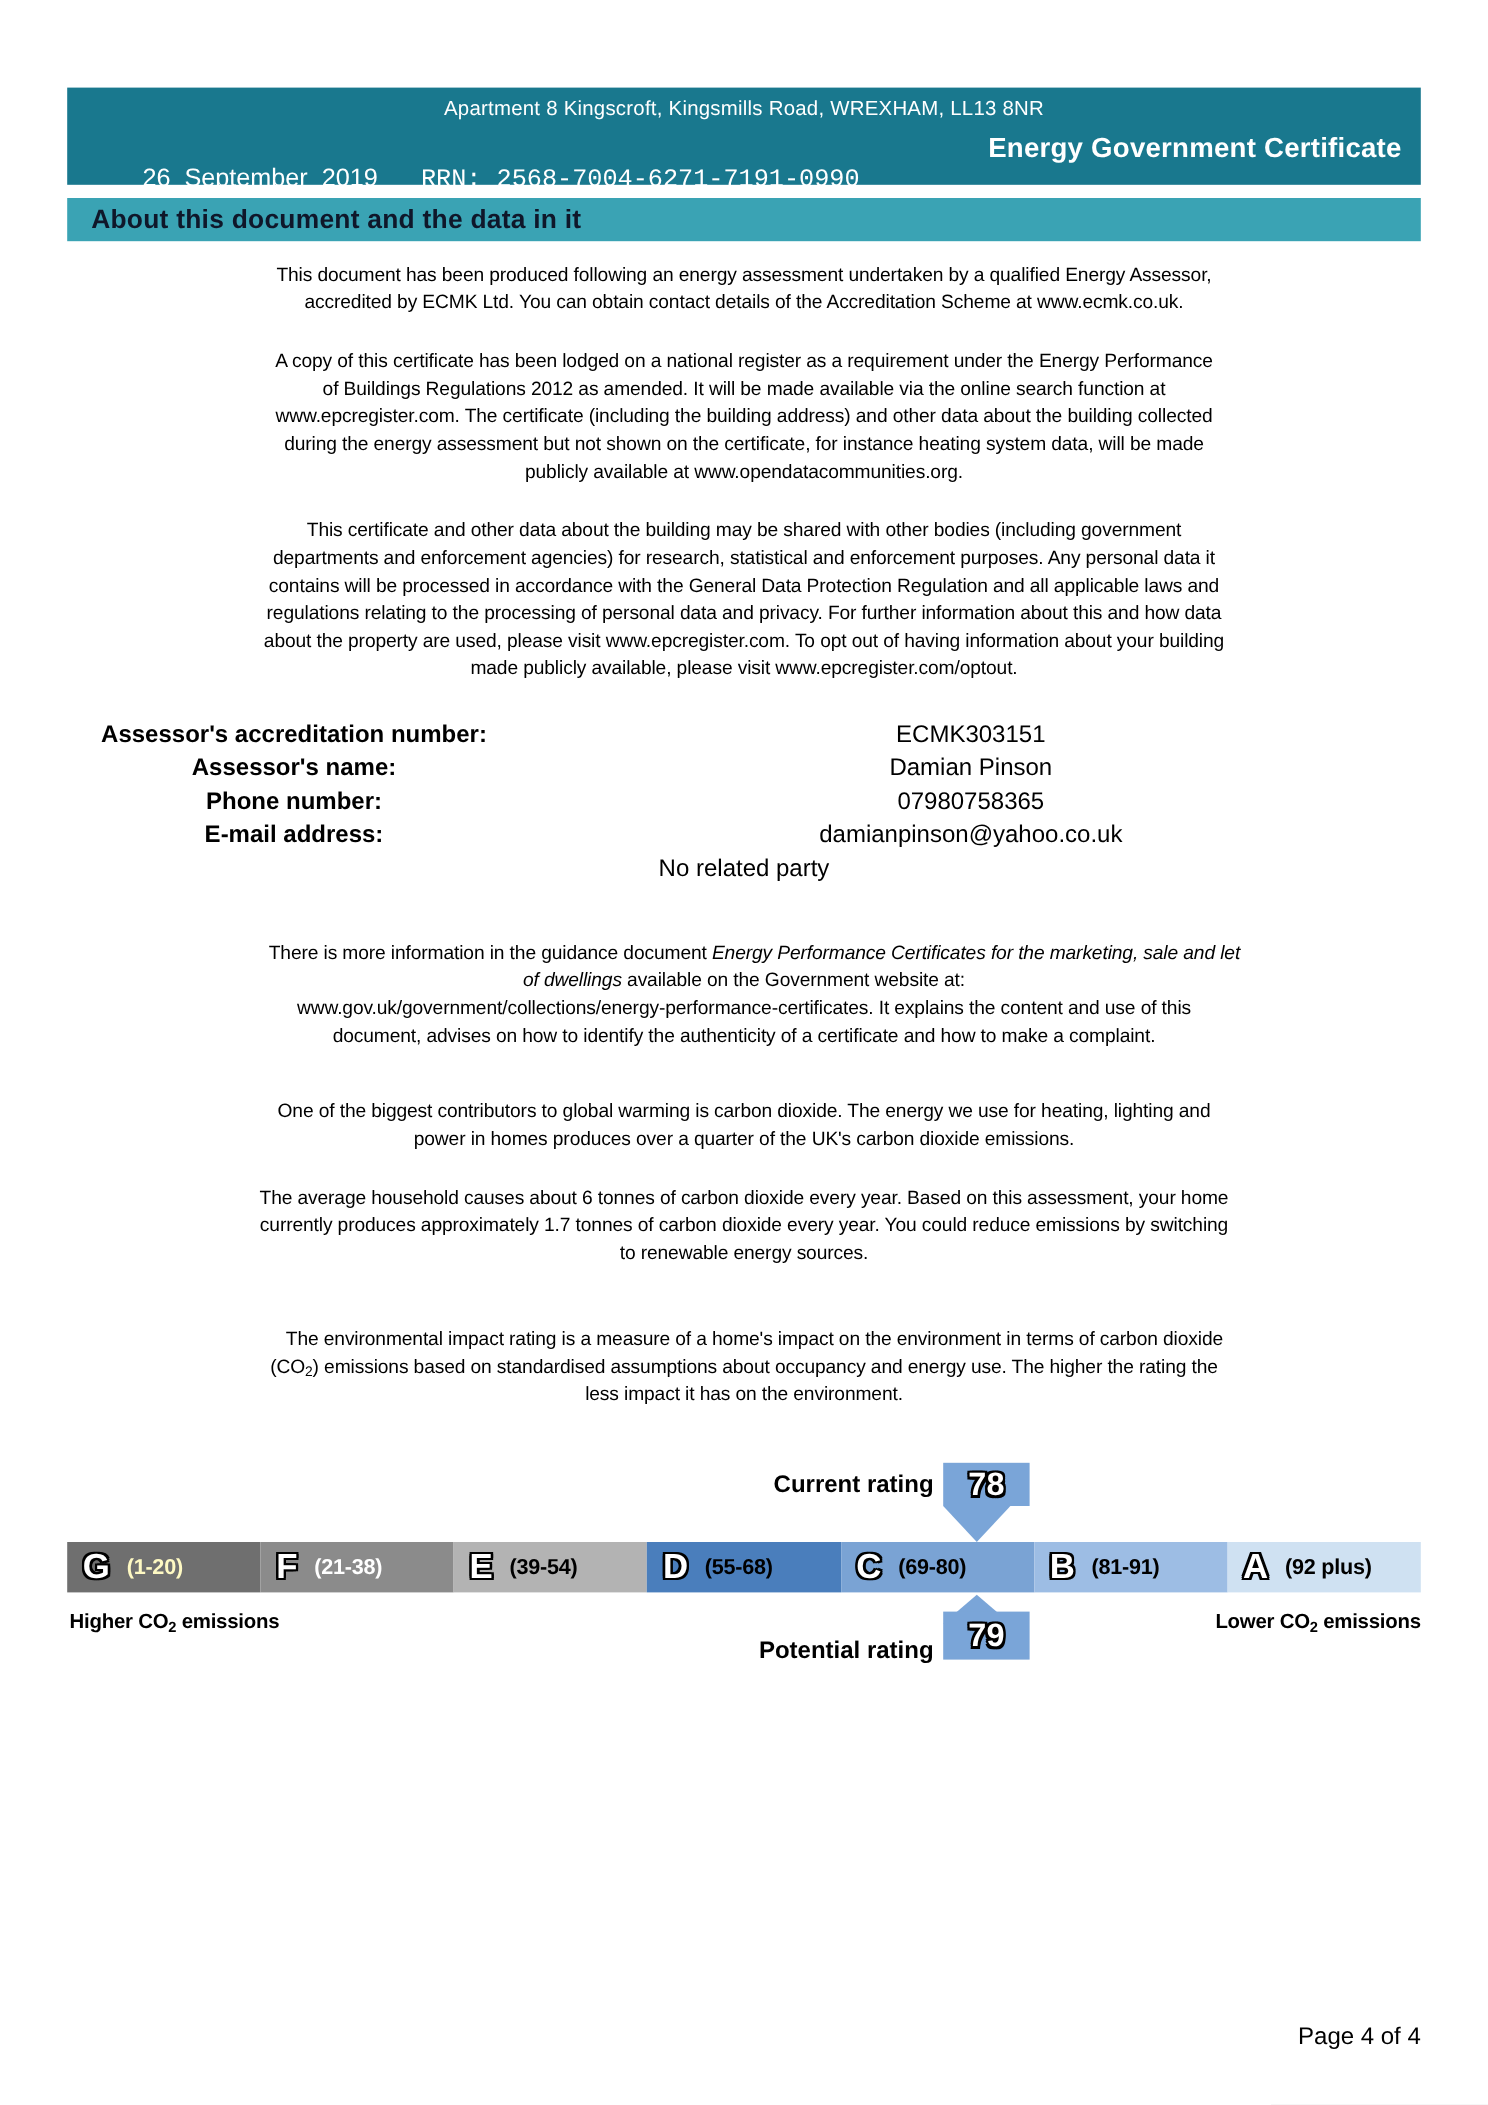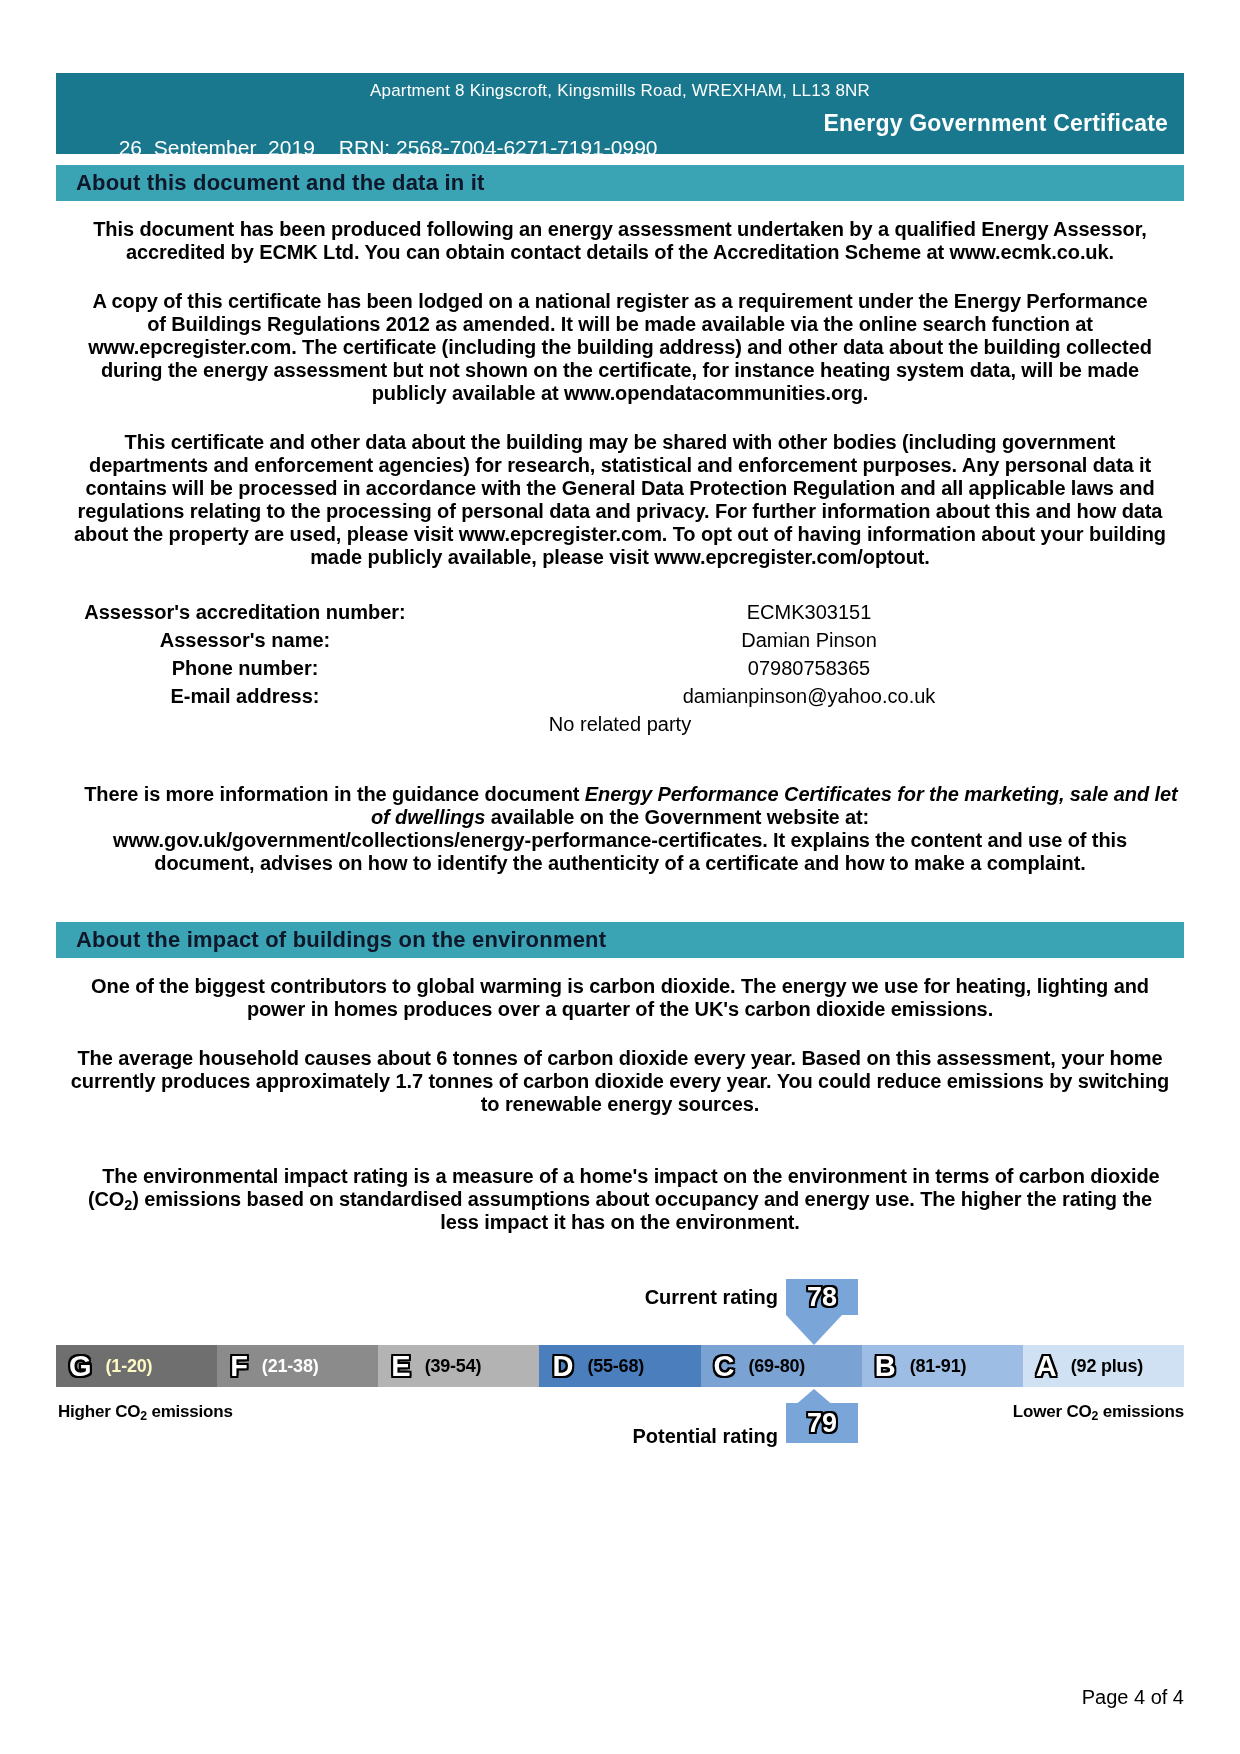--- a/index.html
+++ b/index.html
@@ -20,41 +20,40 @@
   .epc-header {
     margin-top:73px;
     height:81px;
     box-sizing:border-box;
     color:#fff;
     padding:8px 16px 0 16px;
   }
   .epc-addr { font-size:17px; line-height:20px; letter-spacing:0.2px; }
   .epc-hrow { display:flex; justify-content:space-between; align-items:baseline; margin-top:9px; }
   .epc-dateline { font-size:21px; white-space:pre; }
-  .epc-rrn { margin-left:24px; }
+  .epc-rrn { margin-left:36px;font-family:Liberation Mono, monospace; }
   .epc-title { font-size:23px; font-weight:bold; letter-spacing:0.2px; }
 
   
   .section-bar {
     height:36px;
     display:flex; align-items:center;
     color:#0f172a; font-size:22px; font-weight:bold;
     padding-left:20px; box-sizing:border-box;
     letter-spacing:0.2px;
   }
   .bar-1 { margin-top:11px; }
   .bar-2 { margin-top:24px; }
 
   
   .body {
     margin:26px 0 0 0;
-    font-size:20px; line-height:23px;
+    font-size:16px; line-height:23px;
     white-space:pre-wrap;
     letter-spacing:-0.1px;
-    font-weight:bold;
   }
   .body.first { margin-top:17px; }
   .body.p3 { margin-top:26px; }
   .body.guidance { margin-top:22px; }
   .body em { font-style:italic; }
   sub.co2 { font-size:0.72em; line-height:0; vertical-align:-0.25em; }
 
   
   .assessor { margin-top:29px; font-size:20px; line-height:28px; }
   .arow { display:flex; }
@@ -168,21 +167,20 @@
     </div>
   </div>
 
   <p class="body guidance">
     <span>There is more information in the guidance document </span><em>Energy Performance Certificates for the marketing, sale and let
 of dwellings</em><span> available on the Government website at:
 www.gov.uk/government/collections/energy-performance-certificates. It explains the content and use of this
 document, advises on how to identify the authenticity of a certificate and how to make a complaint.</span>
   </p>
 
-  <div class="section-bar bar-2" style="background-color: rgb(58, 163, 180);">About the impact of buildings on the environment</div>
 
   <p class="body first">One of the biggest contributors to global warming is carbon dioxide. The energy we use for heating, lighting and
 power in homes produces over a quarter of the UK's carbon dioxide emissions.</p>
 
   <p class="body">The average household causes about 6 tonnes of carbon dioxide every year. Based on this assessment, your home
 currently produces approximately 1.7 tonnes of carbon dioxide every year. You could reduce emissions by switching
 to renewable energy sources.</p>
 
   <p class="body">
     <span>The environmental impact rating is a measure of a home's impact on the environment in terms of carbon dioxide

